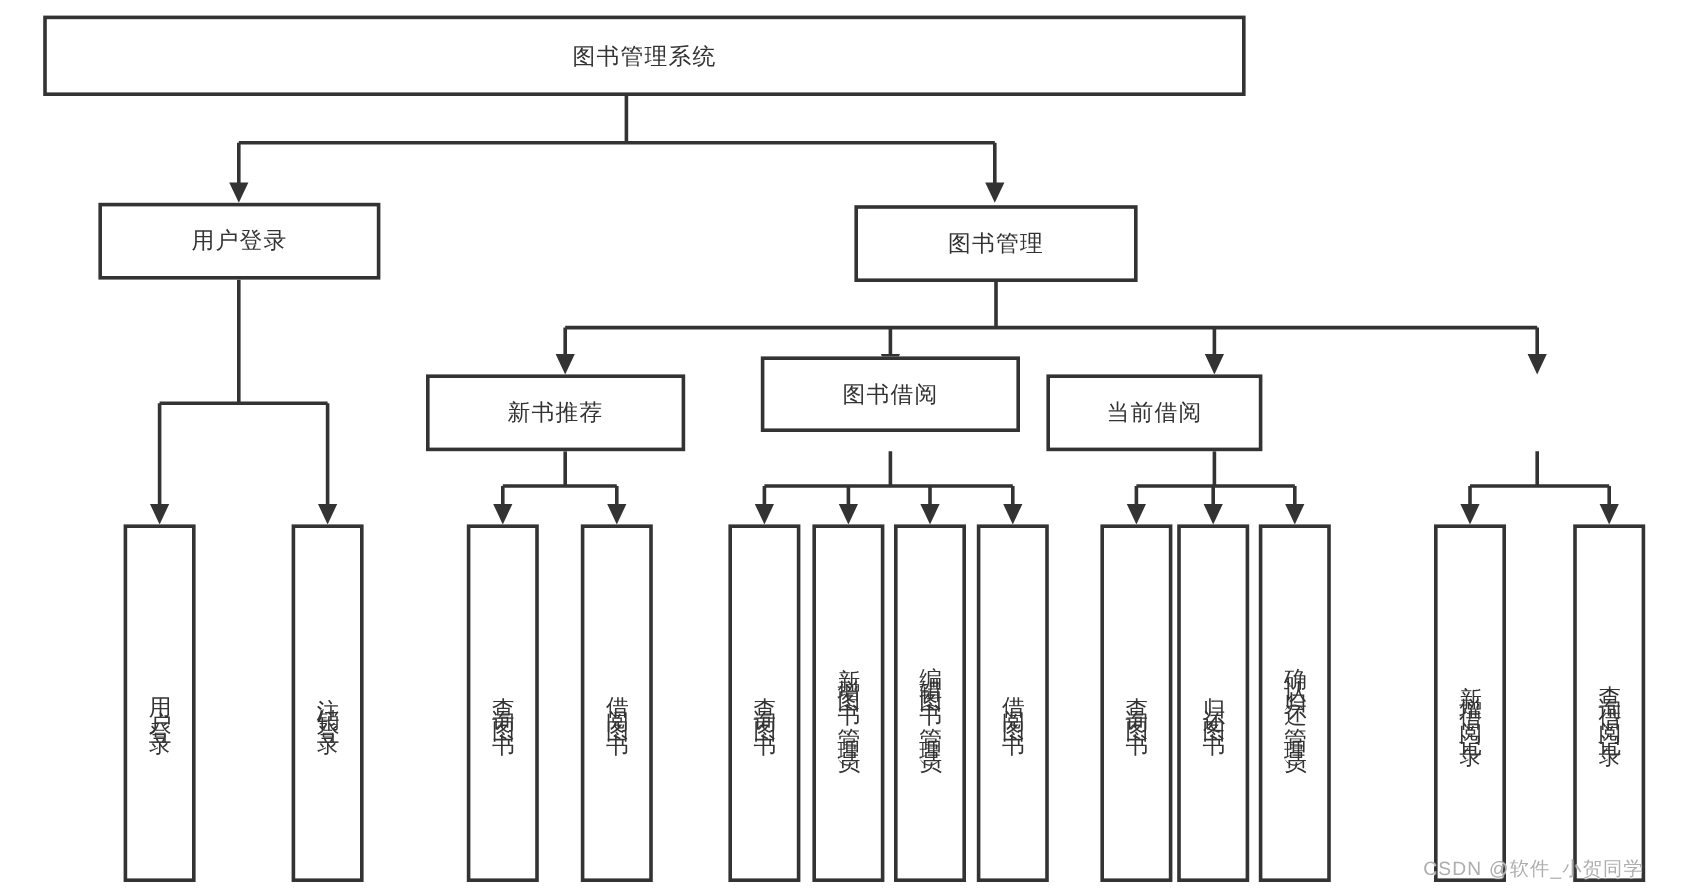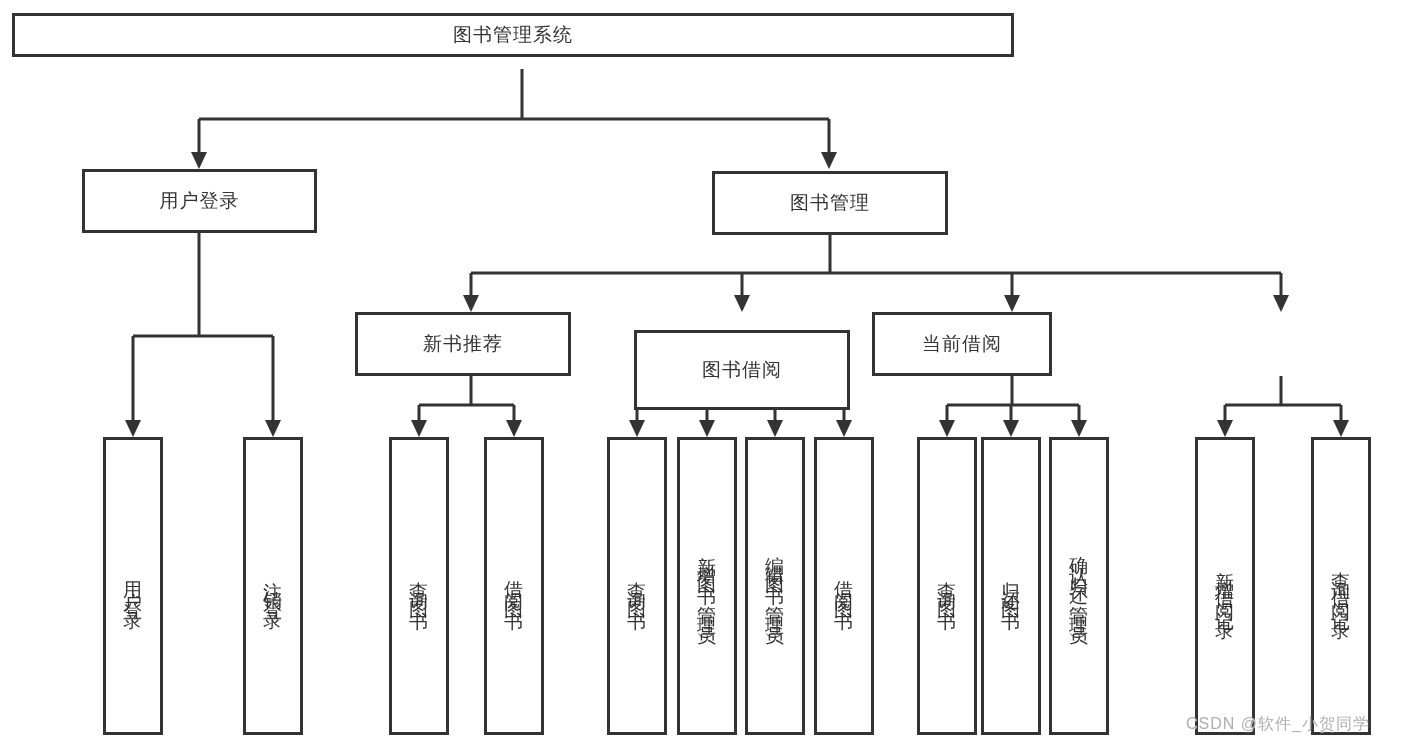--- a/index.html
+++ b/index.html
@@ -86,35 +86,35 @@
       <polygon points="767,420 783,420 775,437"></polygon>
       <polygon points="836,420 852,420 844,437"></polygon>
       <polygon points="939,420 955,420 947,437"></polygon>
       <polygon points="1003,420 1019,420 1011,437"></polygon>
       <polygon points="1071,420 1087,420 1079,437"></polygon>
       <polygon points="1217,420 1233,420 1225,437"></polygon>
       <polygon points="1333,420 1349,420 1341,437"></polygon>
     </g>
   </svg>
 
-  <div class="box hbox" style="left:12px; top:13px; width:1002px; height:44px">
+  <div class="box hbox" style="left:36px; top:13px; width:1002px; height:67px">
     <span>图书管理系统</span>
   </div>
 
   <div class="box hbox" style="left:82px; top:169px; width:235px; height:64px">
     <span>用户登录</span>
   </div>
   <div class="box hbox" style="left:712px; top:171px; width:236px; height:64px">
     <span>图书管理</span>
   </div>
 
   <div class="box hbox" style="left:355px; top:312px; width:216px; height:64px">
     <span>新书推荐</span>
   </div>
-  <div class="box hbox" style="left:634px; top:330px; width:216px; height:80px">
+  <div class="box hbox" style="left:634px; top:297px; width:216px; height:63px">
     <span>图书借阅</span>
   </div>
   <div class="box hbox" style="left:872px; top:312px; width:180px; height:64px">
     <span>当前借阅</span>
   </div>
 
   <div class="box vbox" style="left:103px">
     <span class="vtext">用户登录</span>
   </div>
   <div class="box vbox" style="left:243px">

